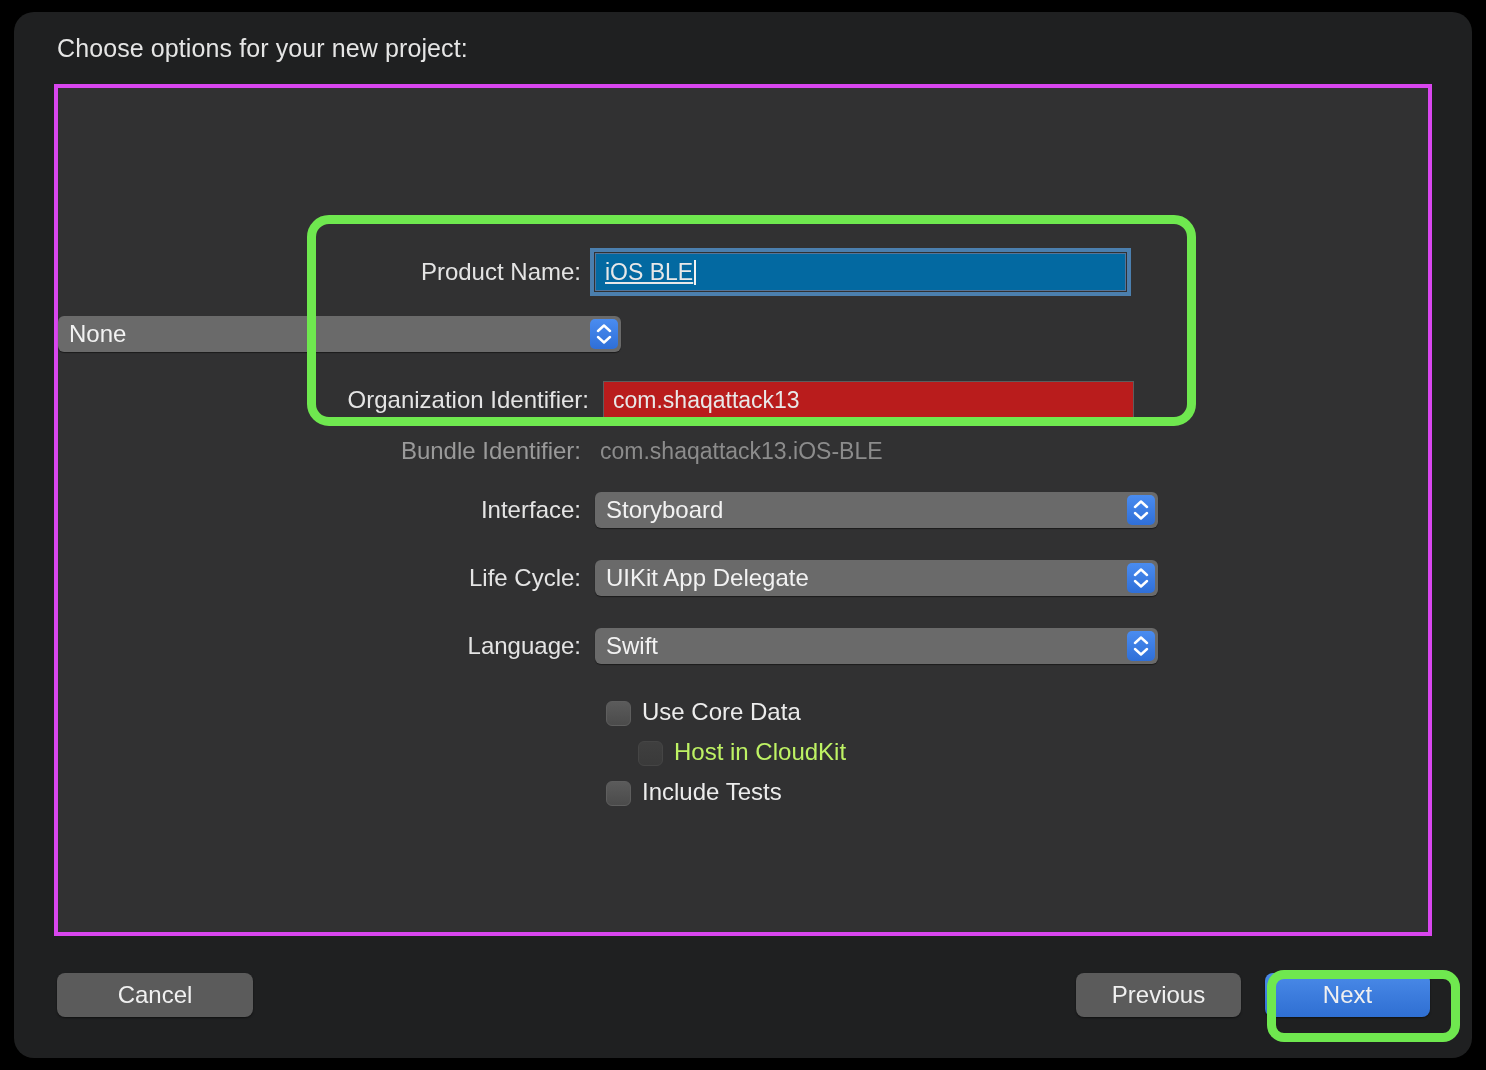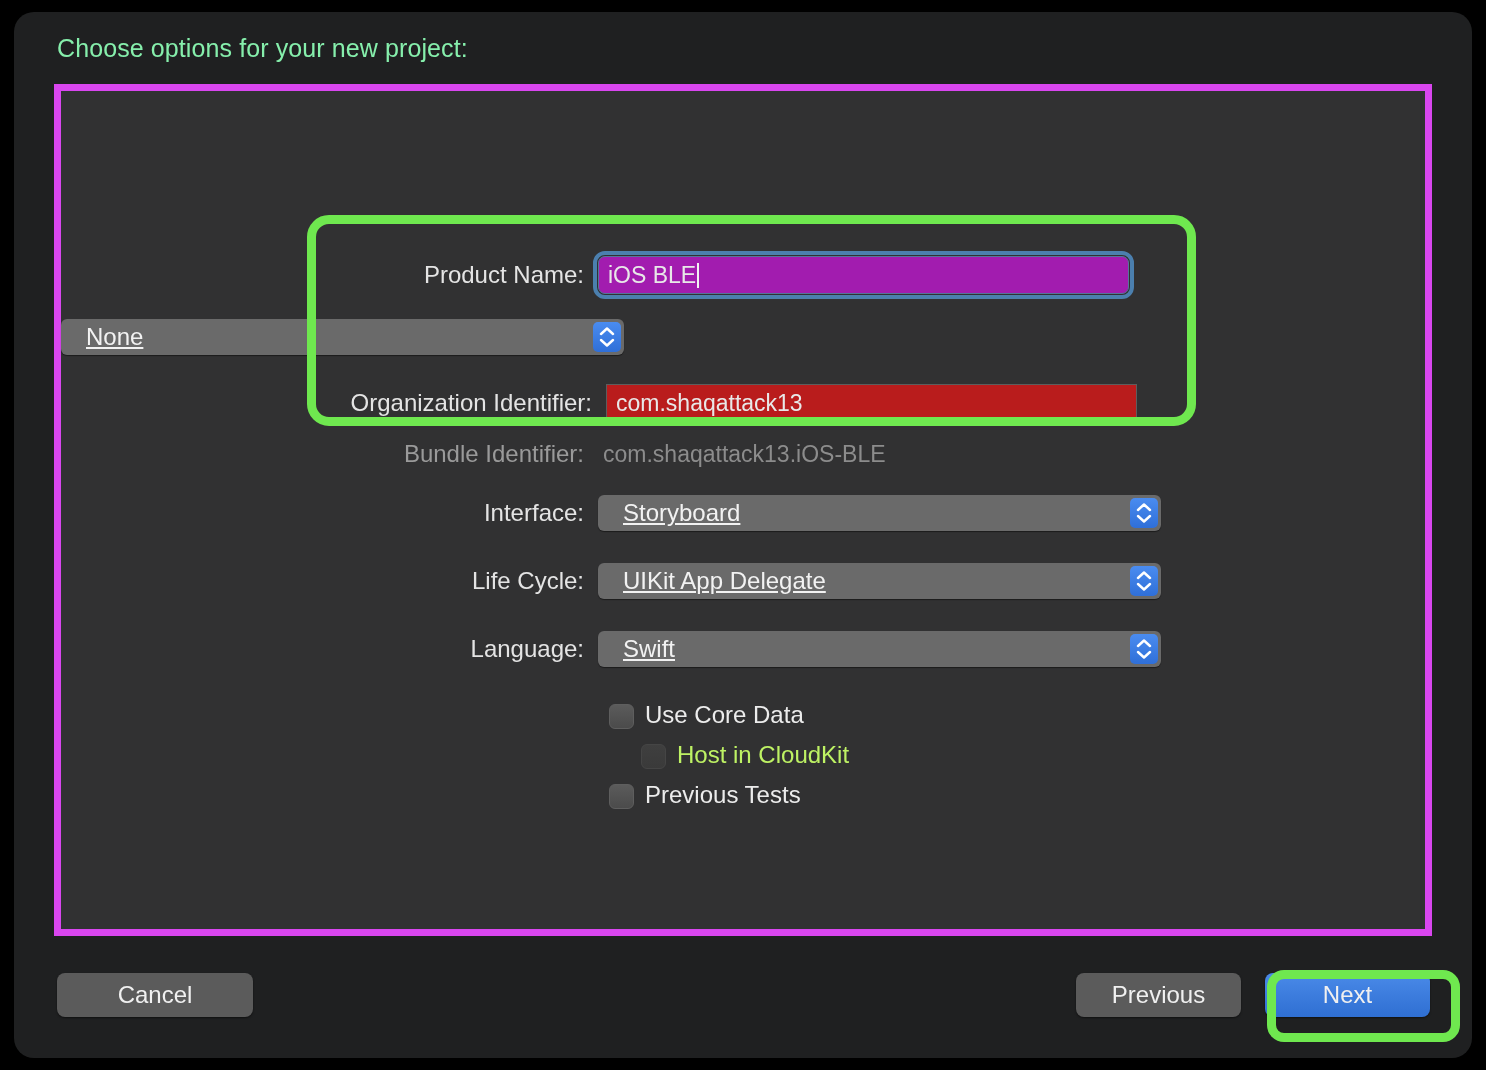--- a/index.html
+++ b/index.html
@@ -20,33 +20,33 @@
     height: 1046px;
     background: #1f2021;
     border-radius: 20px;
   }
 
   .dialog-title {
     position: absolute;
     left: 43px;
     top: 22px;
     font-size: 25px;
-    color: #86efac;
+    color: #e5e5e5;
     letter-spacing: 0.1px;
     white-space: nowrap;
   }
 
   .panel {
     position: absolute;
     left: 40px;
     top: 72px;
     width: 1378px;
     height: 852px;
     background: #313132;
-    border: 7px solid #d946ef;
+    border: 4px solid #d946ef;
   }
 
   
   .form {
     position: absolute;
     left: 0;
     top: 0;
     width: 100%;
     height: 100%;
   }
@@ -80,22 +80,23 @@
     line-height: 36px;
     padding: 0 9px;
     white-space: nowrap;
     overflow: hidden;
     position: relative;
   }
   .textfield.focused {
     outline: 4px solid #4b7fae;
     outline-offset: 1px;
     border-color: #55759a;
-    border-radius: 7px;
-    background: #a21caf;
+    border-radius: 0;
+    background: #0369a1;
+    text-decoration: underline;
   }
   .caret {
     display: inline-block;
     width: 2px;
     height: 25px;
     background: #f2f2f2;
     vertical-align: -5px;
     margin-left: 1px;
   }
 
@@ -114,23 +115,22 @@
     background: #6a6a6a;
     border-radius: 6px;
     display: flex;
     align-items: center;
     position: relative;
     box-shadow: 0 1px 1px rgba(0,0,0,.45);
   }
   .popup .val {
     font-size: 24px;
     color: #f2f2f2;
-    padding-left: 25px;
-    white-space: nowrap;
-    text-decoration: underline;
+    padding-left: 11px;
+    white-space: nowrap;
   }
   .stepper {
     position: absolute;
     right: 3px;
     top: 50%;
     transform: translateY(-50%);
     width: 28px;
     height: 30px;
     background: linear-gradient(#4a8cf0, #2f6fd8);
     border-radius: 5px;
@@ -299,21 +299,21 @@
         <span class="checklabel">Use Core Data</span>
       </div>
 
       <div class="checkrow" style="left:580px; top:650px;">
         <span class="checkbox dim"></span>
         <span class="checklabel dim">Host in CloudKit</span>
       </div>
 
       <div class="checkrow" style="left:548px; top:690px;">
         <span class="checkbox"></span>
-        <span class="checklabel">Previous Tests</span>
+        <span class="checklabel">Include Tests</span>
       </div>
 
     </div>
   </div>
 
   <div class="btn gray" id="cancel-button">Cancel</div>
 
   <div class="btn gray" id="previous-button">Previous</div>
 
   <div class="btn blue" id="next-button">Next</div>

